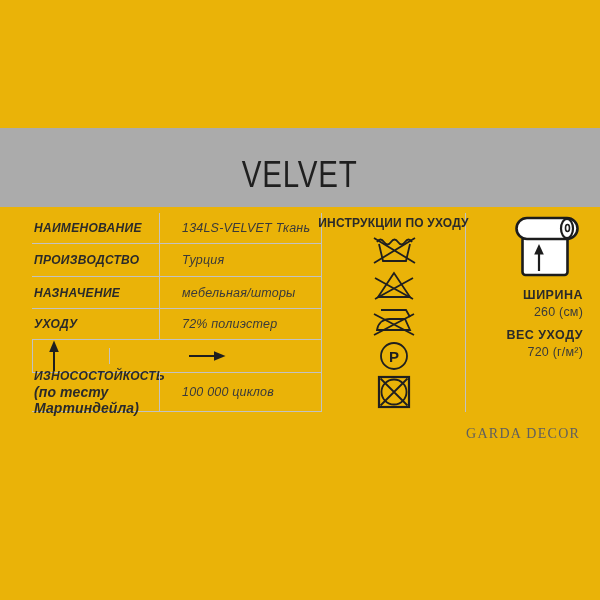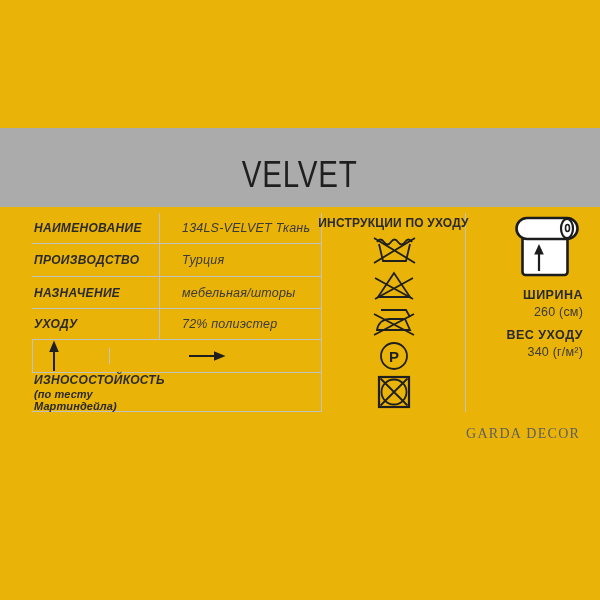--- a/index.html
+++ b/index.html
@@ -21,21 +21,21 @@
   .spec-table {
     position:absolute; left:32px; top:213px; width:289px; height:199px;
     display:flex; flex-direction:column;font-style:italic;
   }
   .spec-row { display:flex; border-bottom:1px solid #c2c2c2; box-sizing:border-box; }
   .r1{height:31px}.r2{height:32px}.r3{height:33px}.r4{height:31px}.r5{height:33px}.r6{height:39px}
   .spec-label {
     width:127px; box-sizing:border-box; display:flex; flex-direction:column; justify-content:center;
     font-weight:bold; font-size:12px; letter-spacing:0.3px; color:#2a2a2a; padding-left:2px;
   }
-  .spec-sublabel { font-weight:bold; font-size:11px; letter-spacing:0.1px; color:#2a2a2a; margin-top:1px; }
+  .spec-sublabel { font-weight:bold; font-size:14px; letter-spacing:0.1px; color:#2a2a2a; margin-top:1px; }
   .spec-value {
     flex:1; border-left:1px solid #c2c2c2; box-sizing:border-box;
     display:flex; align-items:center; padding-left:22px;
     font-size:12.5px; color:#3a3a3a; letter-spacing:0.2px;
   }
   .rapport-value { padding-left:0; }
   .rapport-cell-1 { width:76px; box-sizing:border-box; display:flex; align-items:center; padding-left:13px; }
   .rapport-cell-2 { flex:1; border-left:1px solid #c2c2c2; box-sizing:border-box; display:flex; align-items:center; justify-content:center; padding-right:18px; }
   
   .care-col {
@@ -109,20 +109,21 @@
           </svg>
         </div>
       </div>
     </div>
 
     <div class="spec-row r6">
       <div class="spec-label">
         <span>ИЗНОСОСТОЙКОСТЬ</span>
         <span class="spec-sublabel">(по тесту Мартиндейла)</span>
       </div>
+      <div class="spec-value">100 000 циклов</div>
     </div>
 
   </div>
 
   <div class="care-col">
     <div class="care-header">ИНСТРУКЦИИ ПО УХОДУ</div>
     <div class="care-slots">
 
       <div class="care-slot">
         <svg width="50" height="32" viewBox="0 0 50 32">
@@ -176,18 +177,18 @@
       <rect x="11.5" y="26" width="45" height="38" rx="3" fill="#ffffff" stroke="#1c1c1c" stroke-width="2.6"></rect>
       <rect x="5.5" y="7" width="61" height="21" rx="10.5" fill="#ffffff" stroke="#1c1c1c" stroke-width="2.6"></rect>
       <ellipse cx="56" cy="17.5" rx="6" ry="9.5" fill="#ffffff" stroke="#1c1c1c" stroke-width="2.2"></ellipse>
       <ellipse cx="56.5" cy="17" rx="2" ry="3.5" fill="none" stroke="#1c1c1c" stroke-width="1.6"></ellipse>
       <line x1="28" y1="60" x2="28" y2="40" stroke="#1c1c1c" stroke-width="2.2"></line>
       <polygon points="28,33 23.2,43.5 32.8,43.5" fill="#1c1c1c"></polygon>
     </svg>
     <div class="dim-label">ШИРИНА</div>
     <div class="dim-value">260 (см)</div>
     <div class="dim-label">ВЕС УХОДУ</div>
-    <div class="dim-value">340 (г/м²)</div>
+    <div class="dim-value">720 (г/м²)</div>
   </div>
 
   <div class="brand">GARDA DECOR</div>
 
 </div>
 
 </body></html>

